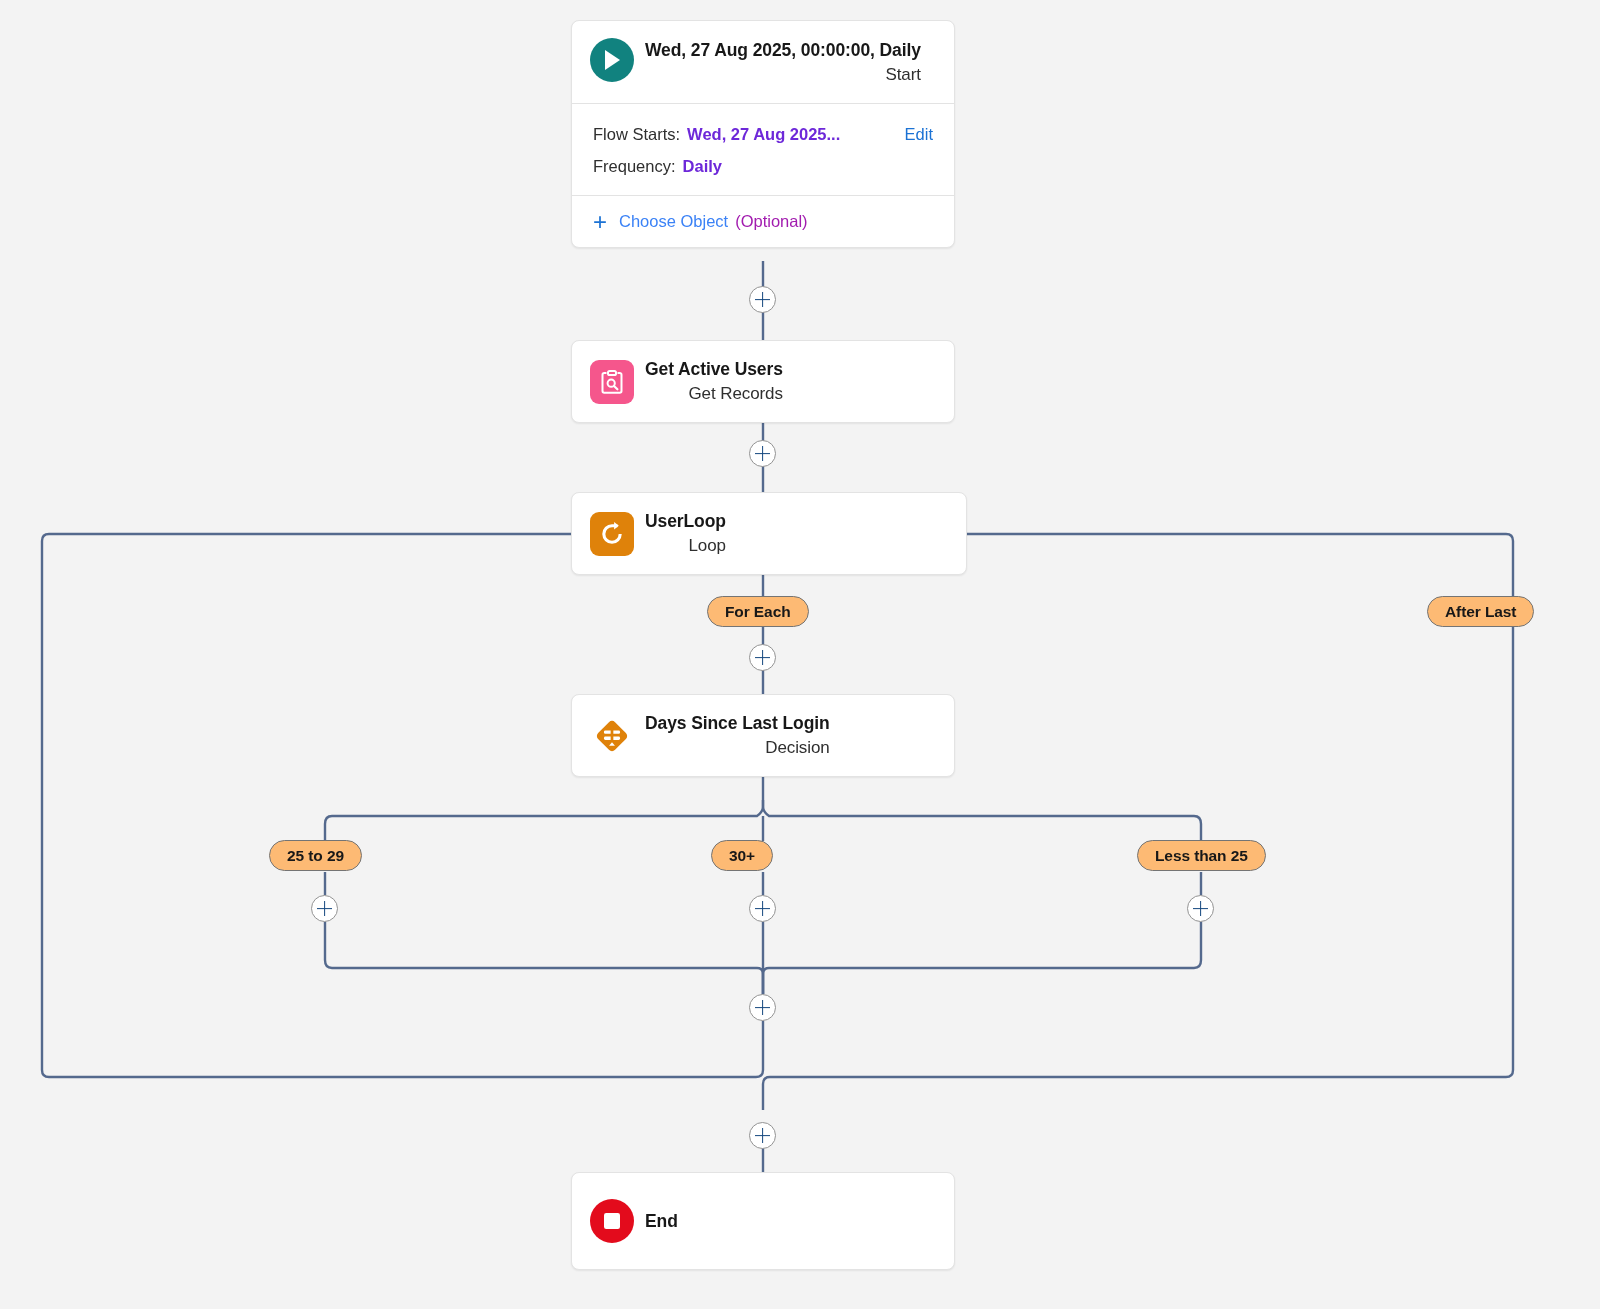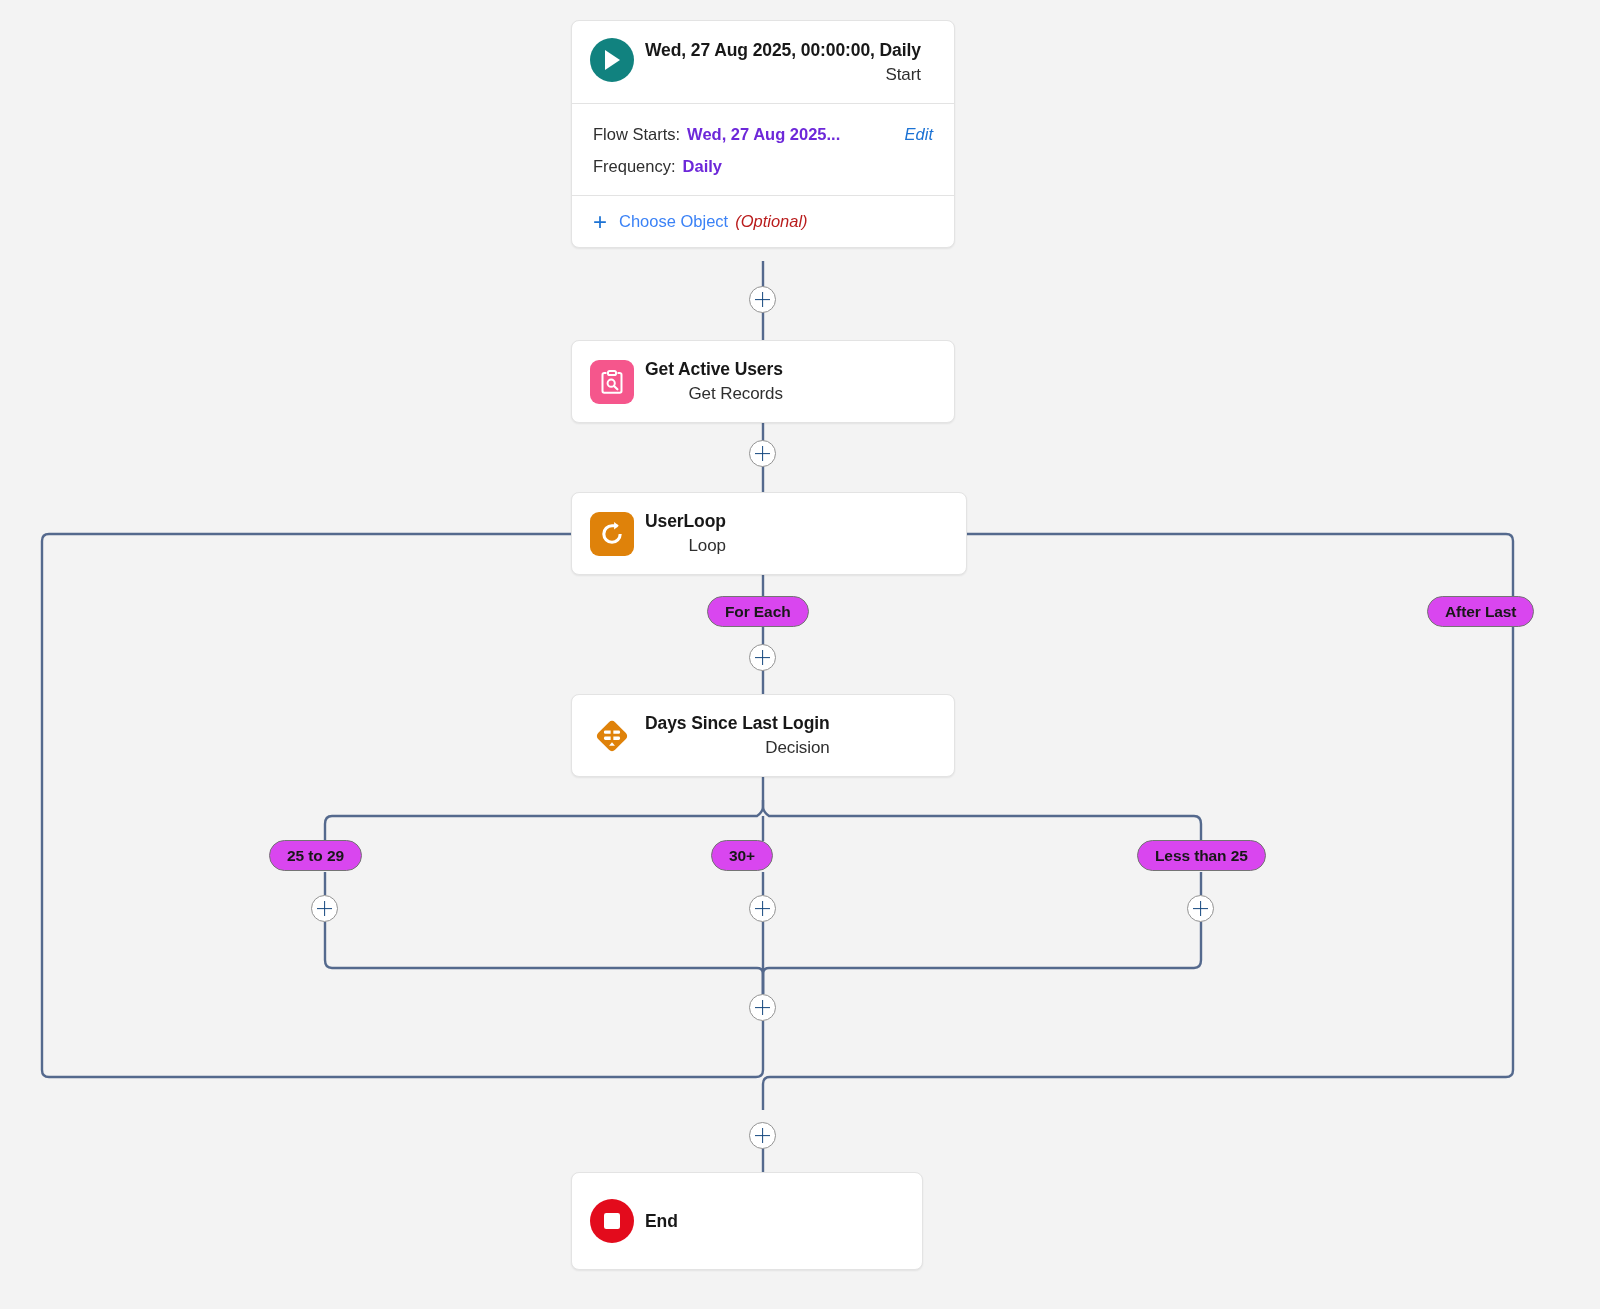--- a/index.html
+++ b/index.html
@@ -75,41 +75,40 @@
     white-space: nowrap;
   }
   .start-row .lbl { color: #2f2f2f; }
   .start-row .val { font-weight: bold; color: #6d28d9; margin-left: 7px; }
   .start-row .edit-link {
     margin-left: auto;
     color: #1b72d4;
     font-size: 16.5px;
     cursor: pointer;
     padding-left: 18px;
-    font-style: italic;
   }
   .choose-row {
     border-top: 1px solid #e3e3e3;
     padding: 13px 21px 14px 21px;
     display: flex;
     align-items: center;
     font-size: 16.5px;
     cursor: pointer;
   }
   .choose-plus {
     color: #1b72d4;
     font-size: 24px;
     font-weight: 400;
     line-height: 1;
     margin-right: 12px;
     position: relative;
     top: 1px;
   }
   .choose-label { color: #3b82f6; }
-  .choose-opt { color: #b91c1c; margin-left: 7px; font-style: italic; }
+  .choose-opt { color: #a21caf; margin-left: 7px; }
 
   
   .ico-circle {
     width: 44px; height: 44px;
     border-radius: 50%;
     display: flex; align-items: center; justify-content: center;
   }
   .ico-rounded {
     width: 44px; height: 44px;
     border-radius: 9px;
@@ -142,21 +141,21 @@
   }
   .plus-btn::after {
     top: 50%; left: 5px;
     height: 1.8px; width: 14.5px;
     transform: translateY(-50%);
   }
 
   
   .pill {
     position: absolute;
-    background: #d946ef;
+    background: #fdba74;
     border: 1.3px solid #747474;
     border-radius: 16px;
     height: 31px;
     padding: 0 17px;
     display: flex;
     align-items: center;
     justify-content: center;
     font-size: 15.5px;
     font-weight: bold;
     color: #181818;
@@ -287,21 +286,21 @@
           </svg>
         </div>
       </div>
       <div class="node-text">
         <div class="node-title">Days Since Last Login</div>
         <div class="node-sub">Decision</div>
       </div>
     </div>
   </div>
 
-  <div class="node" style="left:571px; top:1172px; width:352px;">
+  <div class="node" style="left:571px; top:1172px; width:384px;">
     <div class="node-head" style="padding-top:26px; padding-bottom:26px;">
       <div class="node-icon">
         <div class="ico-circle" style="background:#e30b1c;">
           <svg width="20" height="20" viewBox="0 0 20 20">
             <rect x="2" y="2" width="16" height="16" rx="2.2" fill="#ffffff"></rect>
           </svg>
         </div>
       </div>
       <div class="node-text">
         <div class="node-title">End</div>

